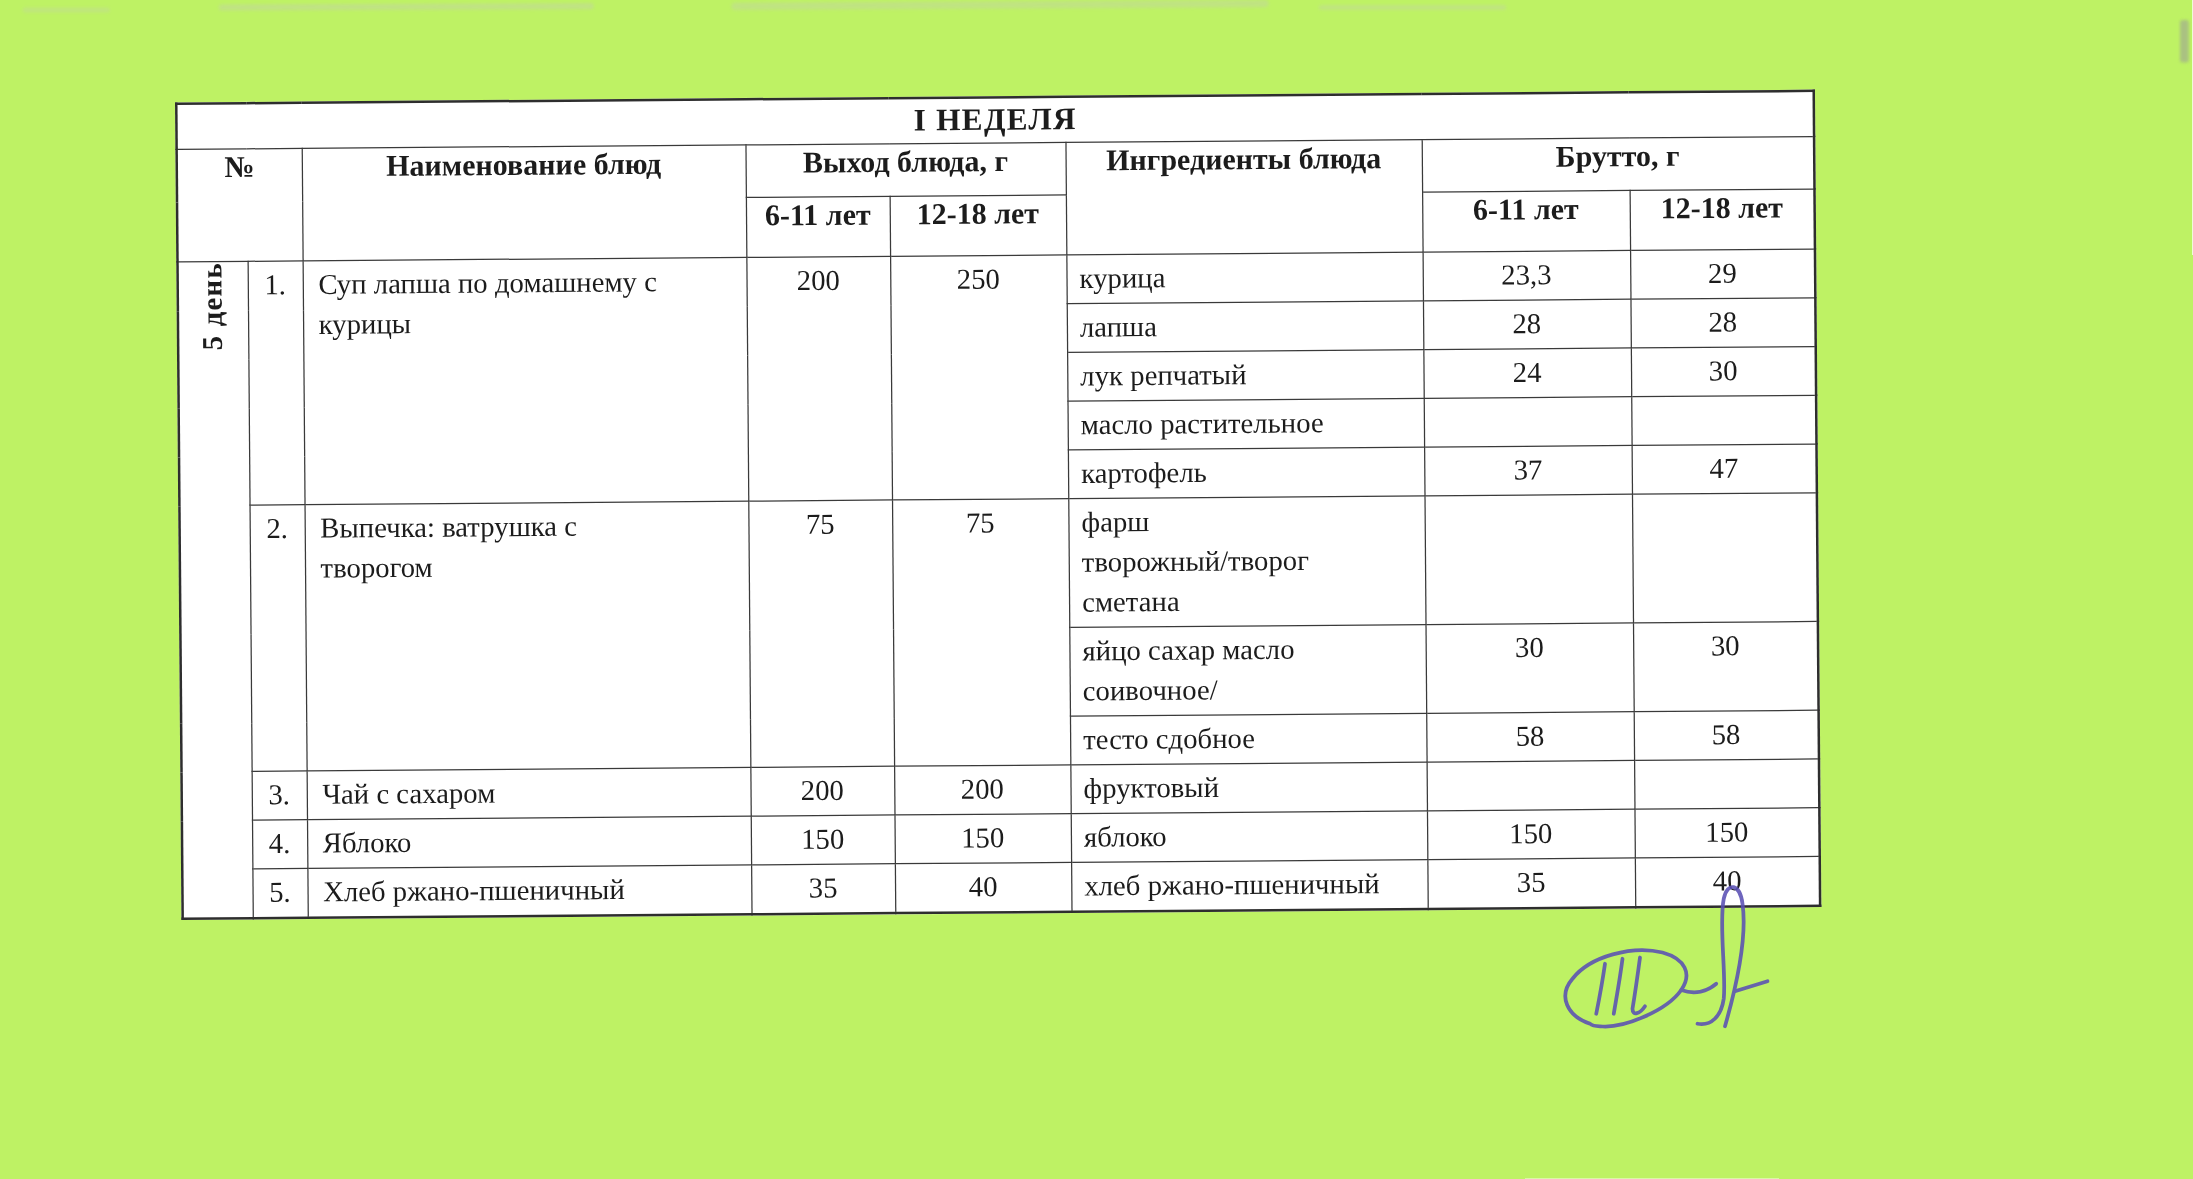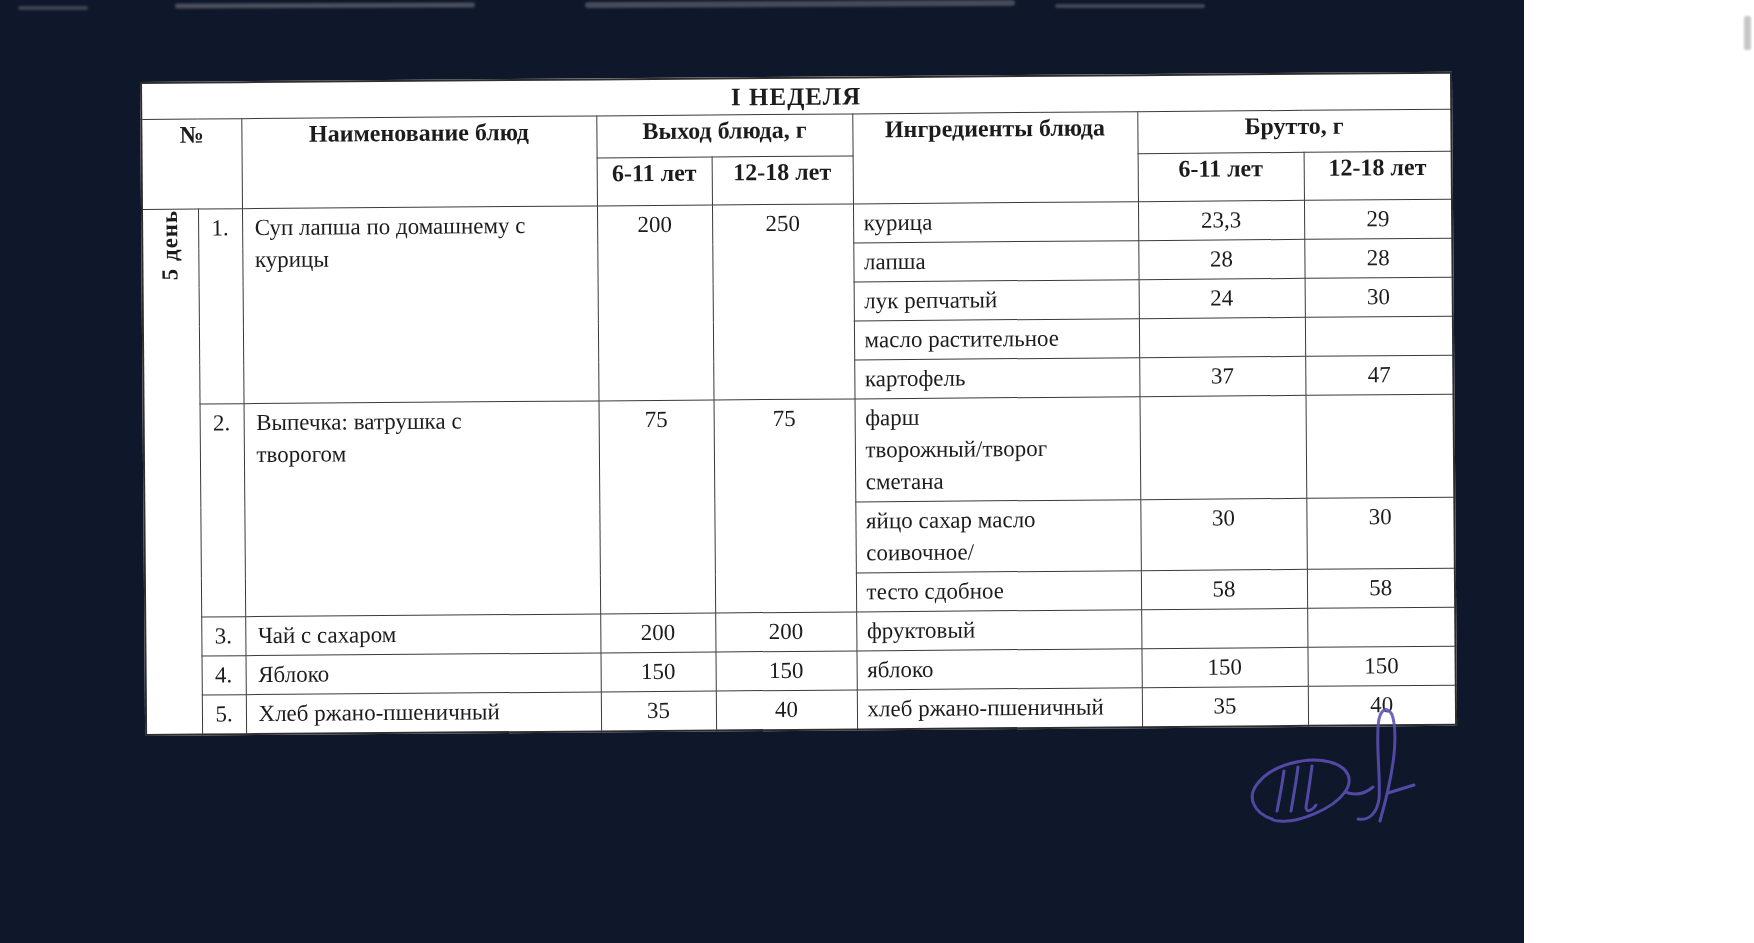--- a/index.html
+++ b/index.html
@@ -7,23 +7,23 @@
     padding: 0;
     width: 1754px;
     height: 943px;
     background: #ffffff;
     overflow: hidden;
     font-family: "Liberation Serif", "DejaVu Serif", serif;
     color: #1c1c1c;
   }
   .page {
     position: relative;
-    width: 1524px;
+    width: 1754px;
     height: 943px;
-    background: #0f172a;
+    background: #bef264;
   }
 
   
   .artifact {
     position: absolute;
     background: #c4c4c4;
     border-radius: 3px;
     filter: blur(1.2px);
   }
   .art-1 { left: 175px;  top: 3px;  width: 300px; height: 5px; opacity: .32; transform: rotate(-.2deg); }

